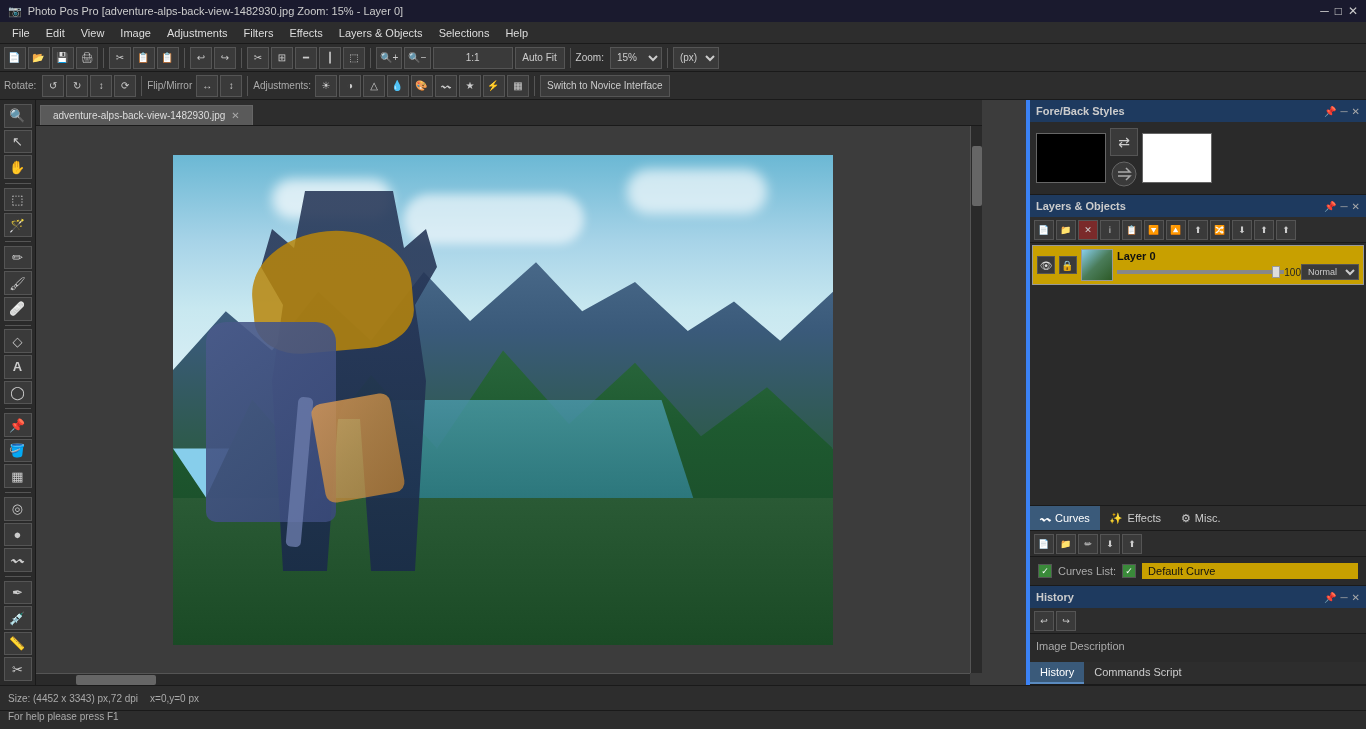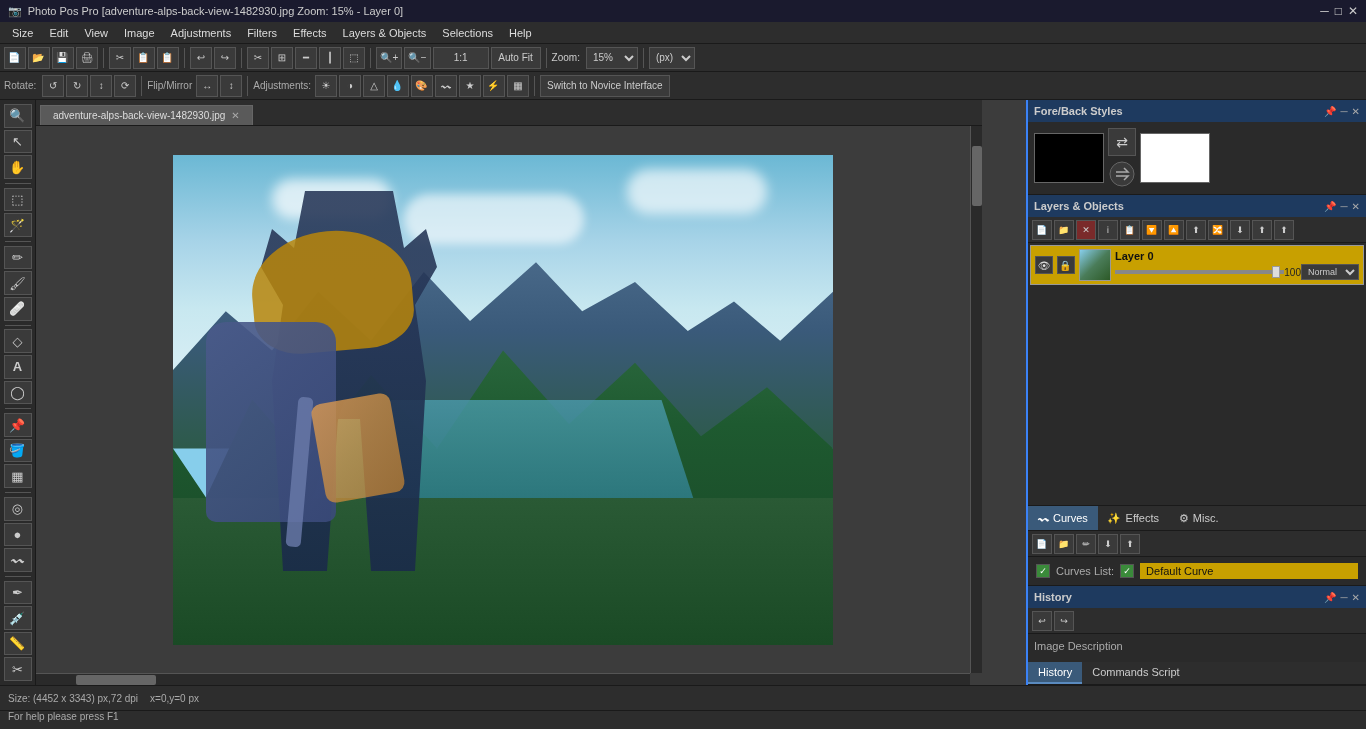--- a/index.html
+++ b/index.html
@@ -41,21 +41,21 @@
     #canvas-scroll { flex: 1; overflow: hidden; position: relative; background: #3c3c3c; }
     #canvas-inner { position: absolute; top: 0; left: 0; right: 12px; bottom: 12px; overflow: hidden; display: flex; align-items: center; justify-content: center; }
     
     #hscroll { position: absolute; bottom: 0; left: 0; right: 12px; height: 12px; background: #2a2a2a; border-top: 1px solid #555; }
     #vscroll { position: absolute; top: 0; right: 0; bottom: 12px; width: 12px; background: #2a2a2a; border-left: 1px solid #555; }
     .scroll-thumb { background: #666; border-radius: 2px; }
     #hscroll .scroll-thumb { height: 10px; width: 80px; margin: 1px 0 1px 40px; }
     #vscroll .scroll-thumb { width: 10px; height: 60px; margin: 1px; margin-top: 20px; }
 
     
-    #right-panel { width: 340px; background: #2a2a2a; border-left: 2px solid #3b82f6; display: flex; flex-direction: column; overflow: hidden; margin-left: 44px; }
+    #right-panel { width: 340px; background: #2a2a2a; border-left: 4px solid #3b82f6; display: flex; flex-direction: column; overflow: hidden; margin-left: 44px; }
 
     
     #fore-back { border-bottom: 1px solid #1a1a1a; }
     .panel-header { background: #1e3a5f; height: 22px; display: flex; align-items: center; justify-content: space-between; padding: 0 6px; font-size: 11px; color: #ccc; }
     .panel-header .panel-title { font-weight: bold; }
     .panel-header .panel-btns { display: flex; gap: 4px; }
     .panel-header .panel-btns span { cursor: pointer; font-size: 10px; color: #aaa; }
     #fore-back-content { display: flex; align-items: center; padding: 6px; gap: 4px; background: #2a2a2a; }
     .color-swatch { width: 70px; height: 50px; cursor: pointer; border: 1px solid #666; }
     .swatch-black { background: #000; }
@@ -118,21 +118,21 @@
     <span>Photo Pos Pro [adventure-alps-back-view-1482930.jpg Zoom: 15% - Layer 0]</span>
   </div>
   <div class="title-controls">
     <span>─</span>
     <span>□</span>
     <span>✕</span>
   </div>
 </div>
 
 <div id="menu-bar">
-  <span class="menu-item">Size</span>
+  <span class="menu-item">File</span>
   <span class="menu-item">Edit</span>
   <span class="menu-item">View</span>
   <span class="menu-item">Image</span>
   <span class="menu-item">Adjustments</span>
   <span class="menu-item">Filters</span>
   <span class="menu-item">Effects</span>
   <span class="menu-item">Layers &amp; Objects</span>
   <span class="menu-item">Selections</span>
   <span class="menu-item">Help</span>
 </div>
@@ -151,21 +151,21 @@
   <div class="toolbar-btn">↪</div>
   <div class="toolbar-sep"></div>
   <div class="toolbar-btn">✂</div>
   <div class="toolbar-btn">⊞</div>
   <div class="toolbar-btn">━</div>
   <div class="toolbar-btn">┃</div>
   <div class="toolbar-btn">⬚</div>
   <div class="toolbar-sep"></div>
   <div class="toolbar-btn">🔍+</div>
   <div class="toolbar-btn">🔍−</div>
-  <div class="toolbar-btn" style="width:56px;">1:1</div>
+  <div class="toolbar-btn" style="width:80px;">1:1</div>
   <div class="toolbar-btn" style="width:50px;">Auto Fit</div>
   <div class="toolbar-sep"></div>
   <span class="zoom-label">Zoom:</span>
   <select class="toolbar-select">
     <option>15%</option>
     <option>25%</option>
     <option>50%</option>
     <option>100%</option>
   </select>
   <div class="toolbar-sep"></div>

